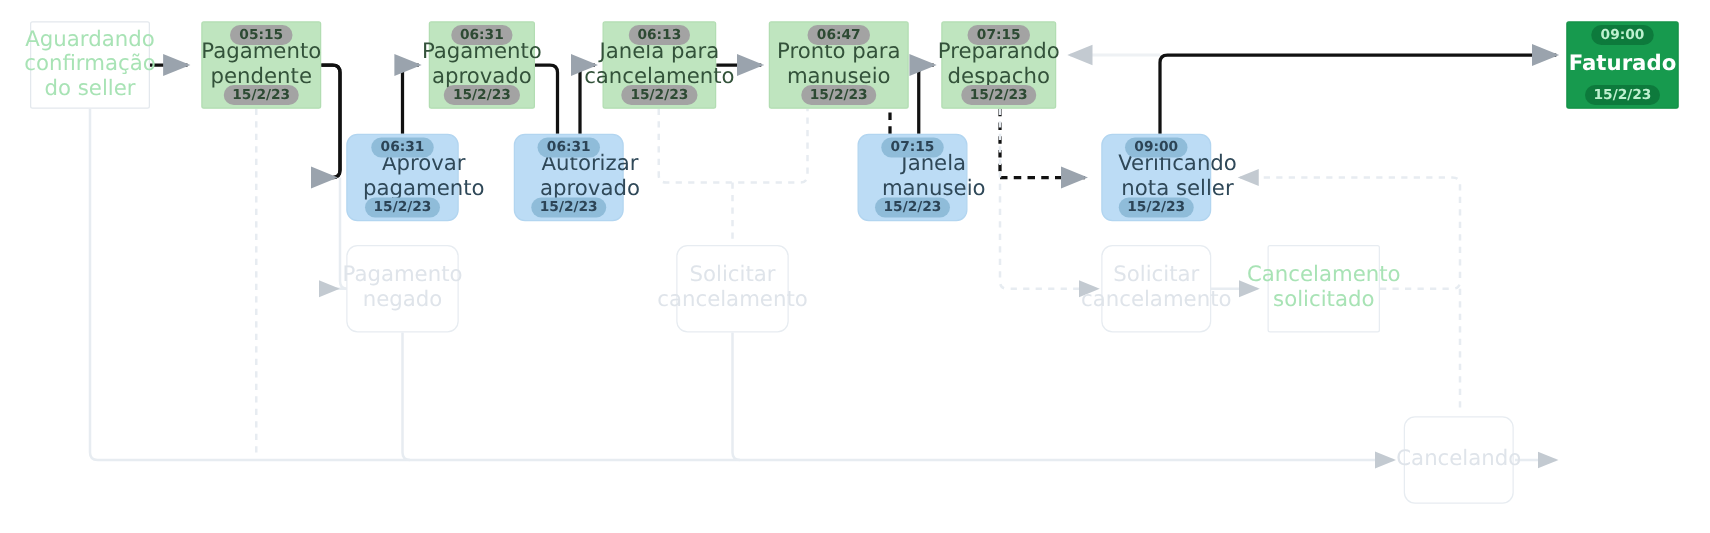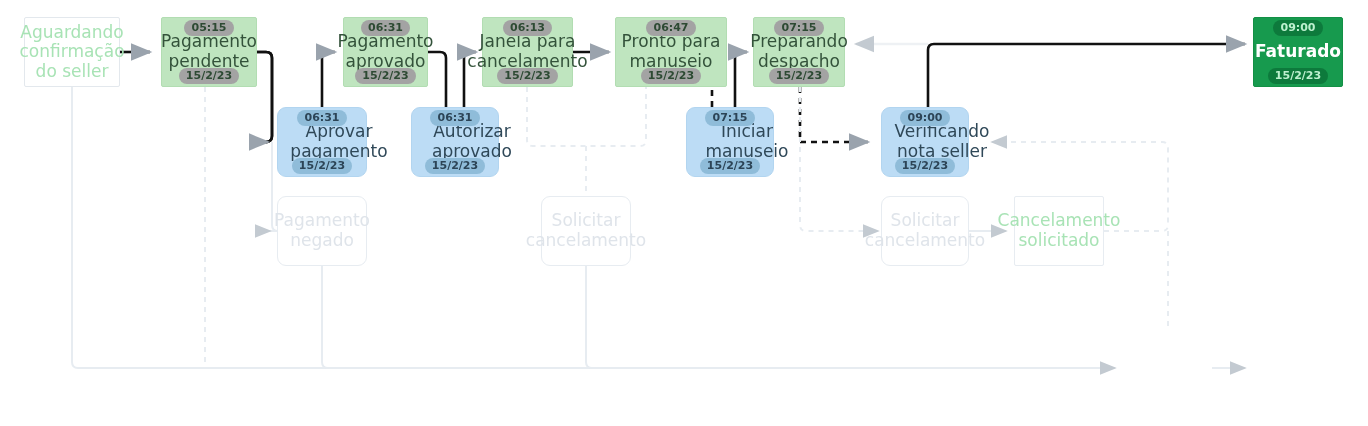--- a/index.html
+++ b/index.html
@@ -188,21 +188,21 @@
 
   <div class="node n-green" style="left:615px; top:17px; width:112px; height:70px;">
     <span class="badge top">06:47</span>
     <span class="title">Pronto para
 manuseio</span>
     <span class="badge bot">15/2/23</span>
   </div>
 
   <div class="node n-blue" style="left:686px; top:107px; width:88px; height:70px;">
     <span class="badge top">07:15</span>
-    <span class="title">Iniciar
+    <span class="title">Janela
 manuseio</span>
     <span class="badge bot">15/2/23</span>
   </div>
 
   <div class="node n-green" style="left:753px; top:17px; width:92px; height:70px;">
     <span class="badge top">07:15</span>
     <span class="title">Preparando
 despacho</span>
     <span class="badge bot">15/2/23</span>
   </div>
@@ -223,15 +223,18 @@
     <span class="title">Cancelamento
 solicitado</span>
   </div>
 
   <div class="node n-darkgreen" style="left:1253px; top:17px; width:90px; height:70px;">
     <span class="badge top">09:00</span>
     <span class="title">Faturado</span>
     <span class="badge bot">15/2/23</span>
   </div>
 
+  <div class="node n-ghost" style="left:1123px; top:333px; width:88px; height:70px;">
+    <span class="title">Cancelando</span>
+  </div>
 
 
 </div>
 
 </body></html>

